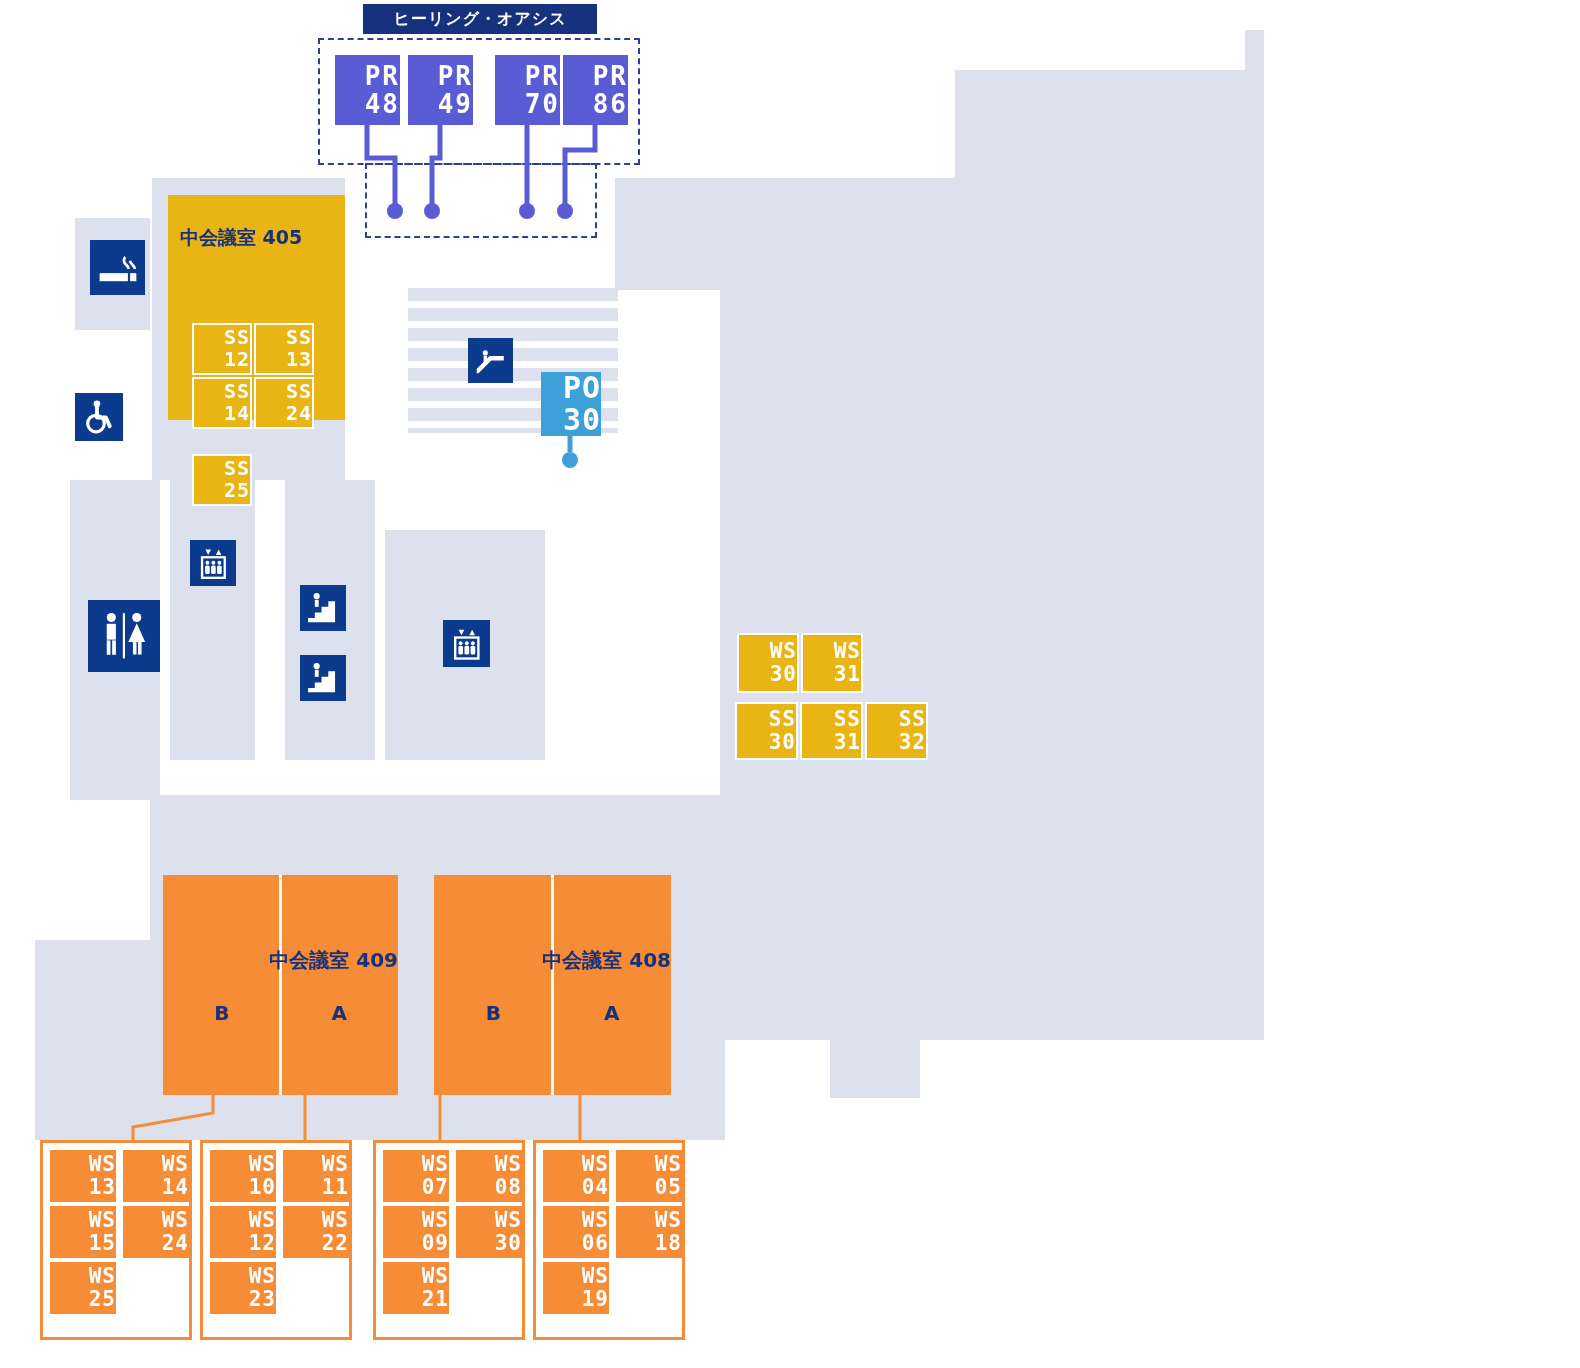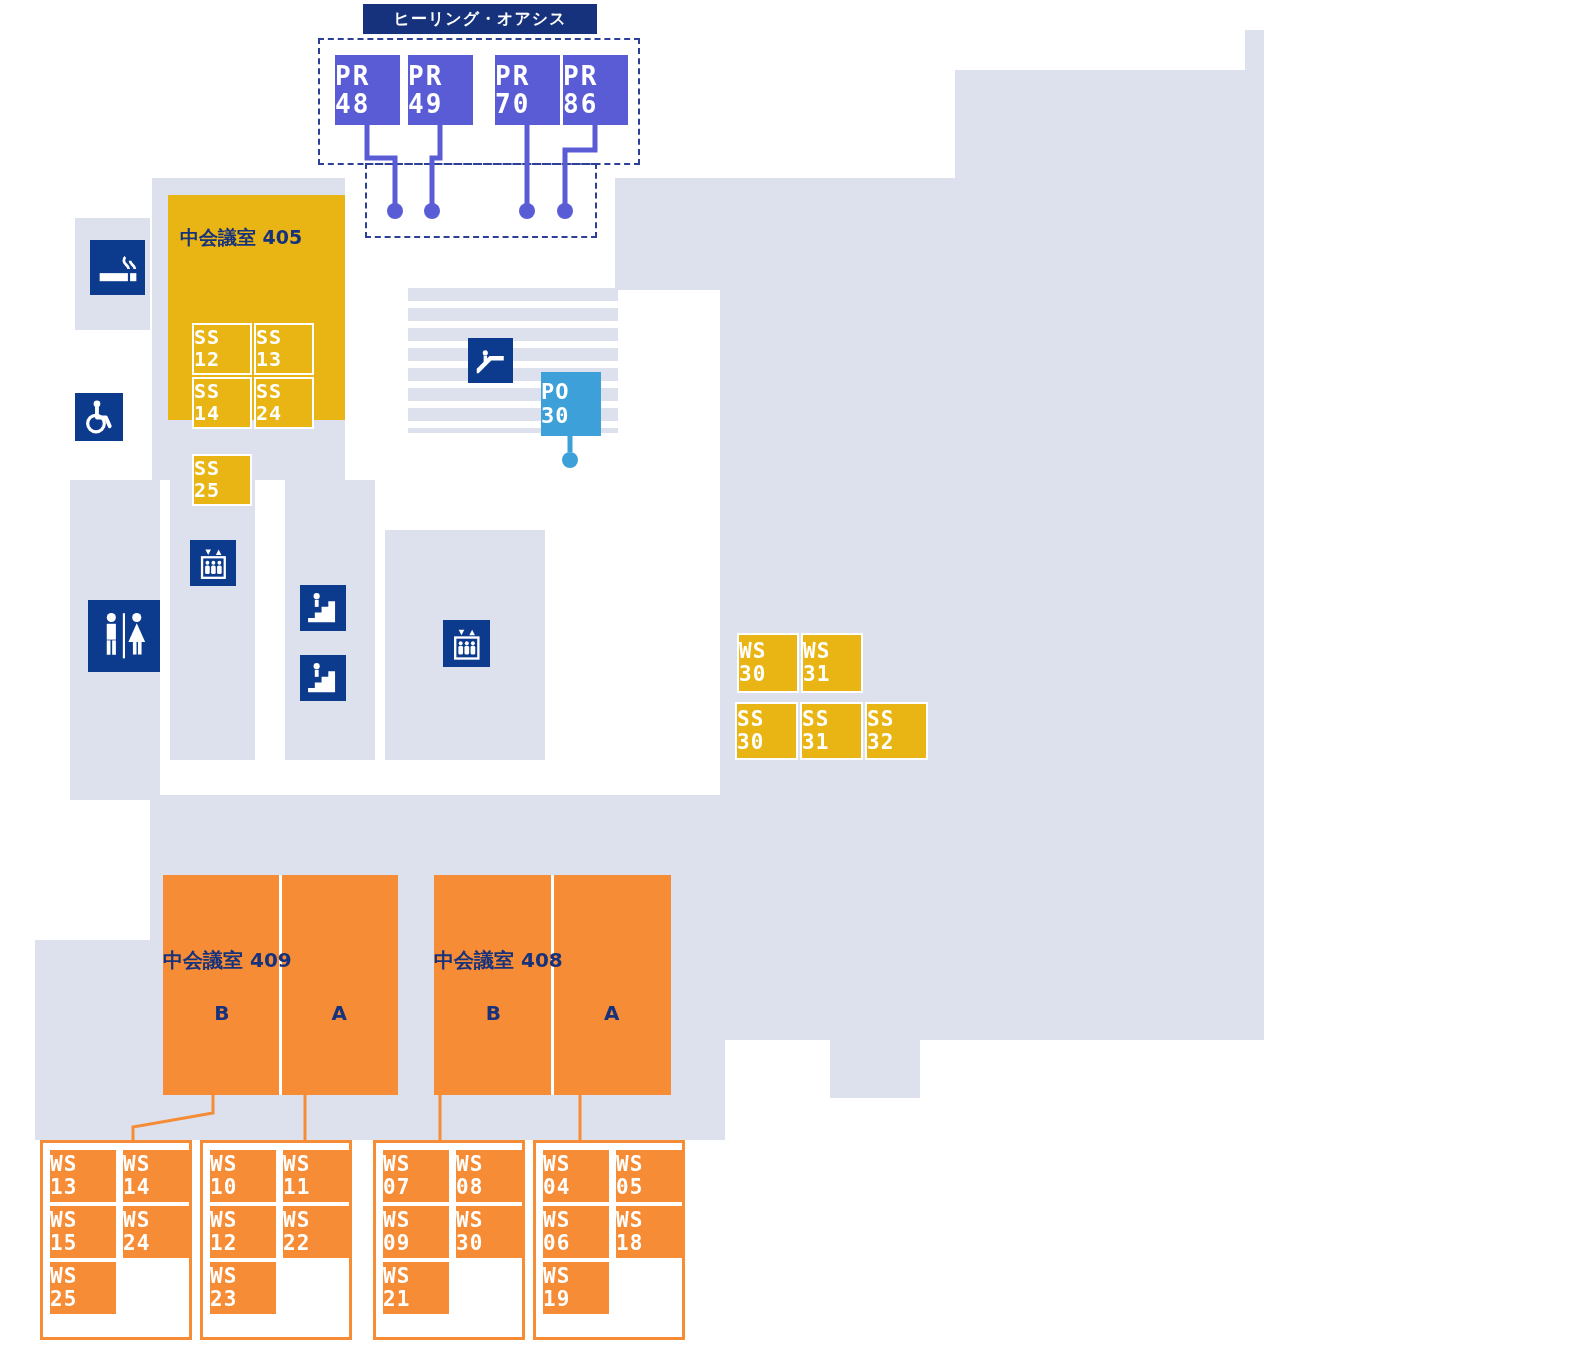--- a/index.html
+++ b/index.html
@@ -10,39 +10,39 @@
   .floor { position:absolute; background:#dce1ed; }
   .floor.white { background:#ffffff; }
   .floor.striped { background:repeating-linear-gradient(180deg,#dce1ed 0 13px,#ffffff 13px 20px); }
 
   .dashed { position:absolute; border:2px dashed #2e3f96; }
 
   .oasis { position:absolute; left:363px; top:4px; width:234px; height:30px;
            background:#17327c; color:#fff; font-weight:bold; font-size:16px;
            display:flex; align-items:center; justify-content:center; letter-spacing:1px; }
 
-  .badge { position:absolute; display:flex; flex-direction:column; align-items:flex-start; justify-content:center;
+  .badge { position:absolute; display:flex; flex-direction:column; align-items:flex-end; justify-content:center;
            color:#fff; font-family:"DejaVu Sans Mono", monospace; font-weight:bold;
            line-height:1.08; letter-spacing:1px; text-align:center; }
   .badge.pr { background:#5a5cd6; letter-spacing:2px; }
   .badge.gold { background:#e9b514; }
   .badge.bordered { border:2px solid #ffffff;margin-top:36px; }
   .badge.po { background:#3da0d9; }
   .badge.orange-badge { background:#f68c35; }
 
   .room { position:absolute; }
   .room.gold-block { background:#e9b514; }
   .room.orange-block { background:#f68c35; }
   .room-label { position:absolute; color:#17327c; font-weight:bold; font-size:19px; white-space:nowrap; }
 
   .hall { position:absolute; }
   .hall-label { position:absolute; left:20px; color:#ffffff; font-weight:bold; font-size:20px; white-space:nowrap; }
 
   .divider { position:absolute; top:0; bottom:0; left:calc(50% - 1.5px); width:3px; background:#ffffff; }
-  .mid-label { position:absolute; top:72px; width:100%; text-align:left; color:#17327c; font-weight:bold; font-size:20px; }
+  .mid-label { position:absolute; top:72px; width:100%; text-align:right; color:#17327c; font-weight:bold; font-size:20px; }
   .sub { position:absolute; top:126px; color:#17327c; font-weight:bold; font-size:20px; transform:translateX(-50%); }
   .sub.left { left:25%; } .sub.right { left:75%; }
 
   .group-box { position:absolute; background:#ffffff; border:3px solid #f68c35; }
   .group-box .badge { font-size:21px; }
 
   .picto { position:absolute; background:#0c3b8d; display:flex; align-items:center; justify-content:center; }
   .picto svg { width:80%; height:80%; }
 
   .overlay { position:absolute; left:0; top:0; pointer-events:none; }
@@ -148,21 +148,21 @@
       <span>14</span>
     </div>
     <div class="badge gold bordered" style="left: 254px; top: 341px; width: 60px; height: 52px; font-size: 20px;">
       <span>SS</span>
       <span>24</span>
     </div>
     <div class="badge gold bordered" style="left: 192px; top: 418px; width: 60px; height: 52px; font-size: 20px;">
       <span>SS</span>
       <span>25</span>
     </div>
-    <div class="badge po" style="left: 541px; top: 372px; width: 60px; height: 64px; font-size: 22px;">
+    <div class="badge po" style="left: 541px; top: 372px; width: 60px; height: 64px; font-size: 30px;">
       <span>PO</span>
       <span>30</span>
     </div>
     <div class="badge gold bordered" style="left: 737px; top: 597px; width: 62px; height: 60px; font-size: 21px;">
       <span>WS</span>
       <span>30</span>
     </div>
     <div class="badge gold bordered" style="left: 801px; top: 597px; width: 62px; height: 60px; font-size: 21px;">
       <span>WS</span>
       <span>31</span>

